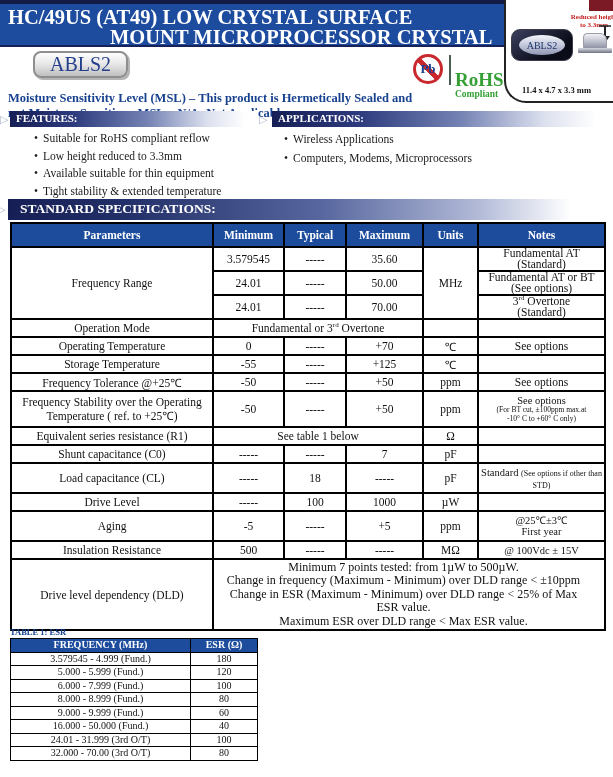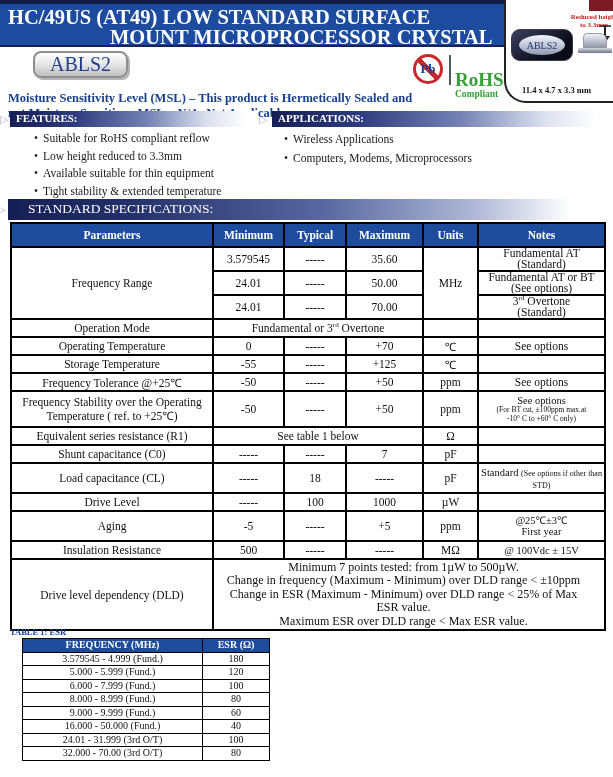--- a/index.html
+++ b/index.html
@@ -40,48 +40,48 @@
   .rohs{position:absolute;left:455px;top:50px;color:#35a035;font-weight:bold;font-size:19px;line-height:19px;margin-top:20px;}
   .rohs-sub{font-size:9.5px;line-height:10px;}
   .msl{position:absolute;left:8px;top:91px;color:#17418f;font-weight:bold;font-size:12.5px;line-height:14.5px;}
   
   .secbanner{position:absolute;height:16px;color:#fff;font-weight:bold;font-size:11px;
              padding:1px 0 0 6px;box-sizing:border-box;white-space:nowrap;}
   .grad-s{background:linear-gradient(90deg,#161f55 0%,#2c3a7d 25%,#7381b3 55%,#dde1ef 80%,#ffffff 95%);}
   .chev{position:absolute;color:#aab3cc;font-size:11px;line-height:16px;}
   .bullets{position:absolute;font-size:11.5px;color:#1a1a1a;line-height:17.5px;}
   .bullets .b{margin-right:5px;}
-  .specbanner{position:absolute;left:8px;top:199px;width:605px;height:21px;color:#fff;font-weight:normal;
-              font-size:13.5px;padding:2px 0 0 20px;box-sizing:border-box;
+  .specbanner{position:absolute;left:8px;top:199px;width:605px;height:21px;color:#fff;font-weight:bold;
+              font-size:13.5px;padding:2px 0 0 12px;box-sizing:border-box;
               background:linear-gradient(90deg,#161f55 0%,#233069 20%,#58679f 52%,#b3bbd8 78%,#ffffff 93%);}
   
   table{border-collapse:collapse;table-layout:fixed;}
   .spec{position:absolute;left:10px;top:222px;width:594px;}
   .spec th,.spec td{border:2px solid #000;text-align:center;padding:0 2px;overflow:hidden;
                     font-family:"Liberation Serif",serif;color:#111;font-size:11.5px;vertical-align:middle;}
   .spec th{background:#1d4c9c;color:#fff;font-size:11.5px;}
   .note{font-size:10px;line-height:11px;}
   .note-sm{font-size:7.5px;line-height:8.5px;}
   .dldcell{text-align:center;font-size:12px !important;line-height:13.4px;padding:1px 16px 1px 5px !important;}
   sup{font-size:7px;vertical-align:super;line-height:0;}
   .rh24{height:24px}.rh18{height:18px}.rh30{height:30px}.rh36{height:36px}.rh67{height:67px}
   
   .esr-cap{position:absolute;left:10px;top:627px;color:#17418f;font-weight:bold;font-size:8.5px;}
-  .esr{position:absolute;left:10px;top:638px;width:247px;margin-left:12px;}
+  .esr{position:absolute;left:10px;top:638px;width:247px;}
   .esr th,.esr td{border:1.5px solid #000;font-family:"Liberation Serif",serif;text-align:center;
                   font-size:10px;padding:1px 0;line-height:10.5px;color:#111;}
   .esr th{background:#1d4c9c;color:#fff;}
 </style>
 </head>
 <body>
 
 <div id="page">
 
   <div class="banner">
-    <div class="title1">HC/49US (AT49) LOW STANDARD SURFACE</div>
+    <div class="title1">HC/49US (AT49) LOW CRYSTAL SURFACE</div>
     <div class="title2">MOUNT MICROPROCESSOR CRYSTAL</div>
   </div>
 
   <div class="pkgbox">
     <div class="redcorner"></div>
     <div class="rednote">
       <div>Reduced height</div>
       <div>to 3.3mm</div>
     </div>
     <div class="dimarrow">

